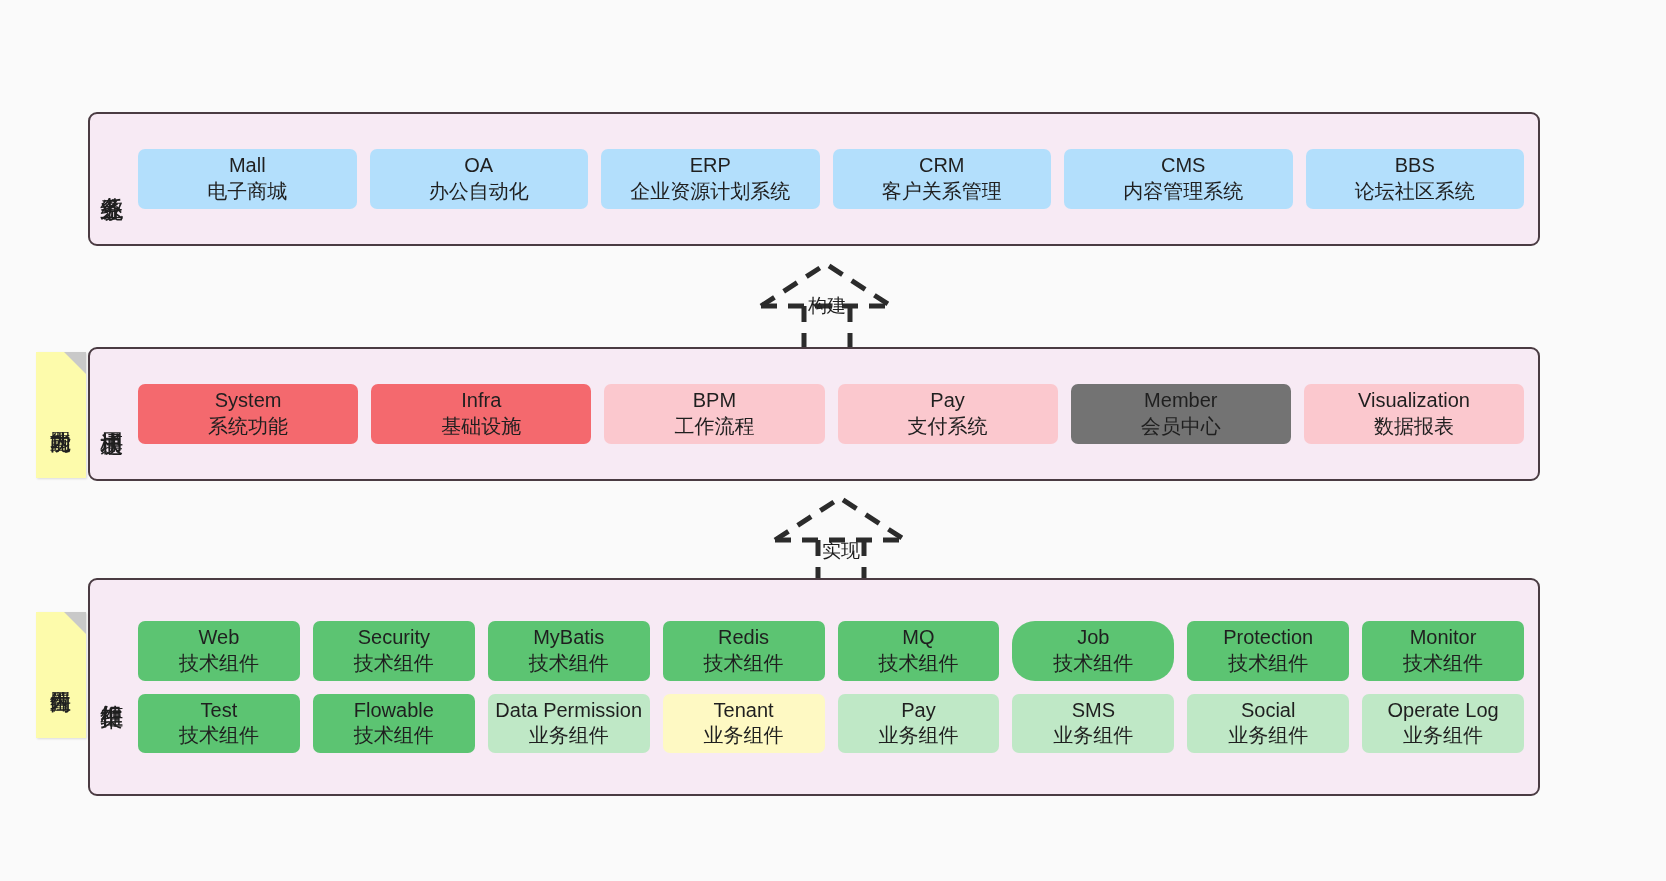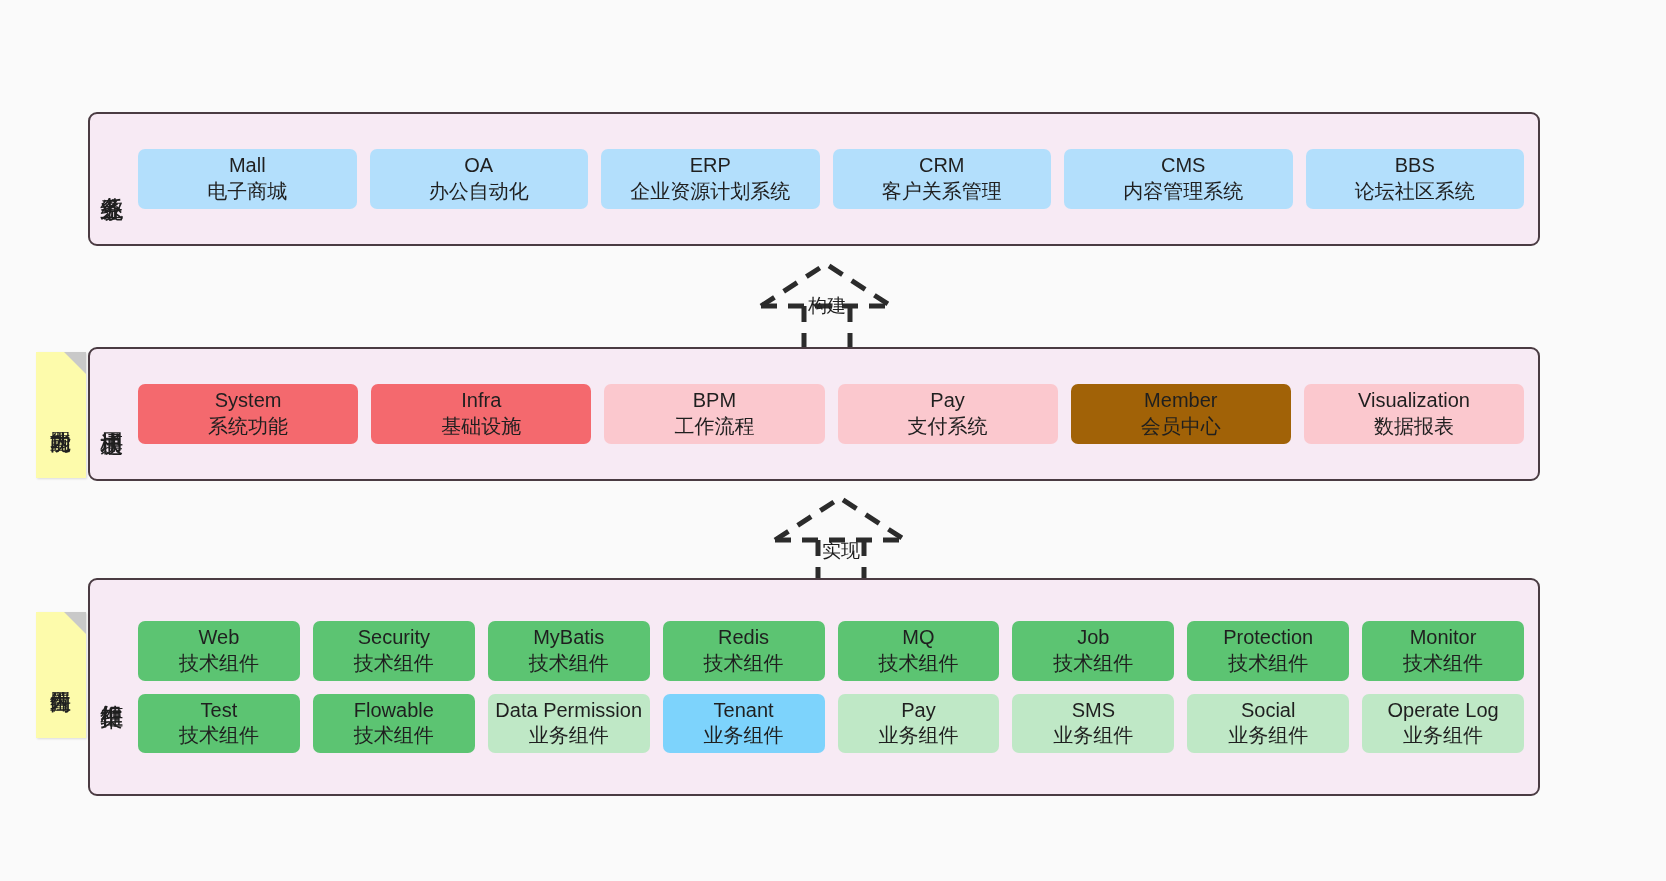--- a/index.html
+++ b/index.html
@@ -199,21 +199,21 @@
           <span class="n-sub">基础设施</span>
         </div>
         <div class="node c-pink" style="background: rgb(251, 200, 206);">
           <span class="n-title">BPM</span>
           <span class="n-sub">工作流程</span>
         </div>
         <div class="node c-pink" style="background: rgb(251, 200, 206);">
           <span class="n-title">Pay</span>
           <span class="n-sub">支付系统</span>
         </div>
-        <div class="node c-pink" style="background: #a16207;">
+        <div class="node c-pink" style="background: #737373;">
           <span class="n-title">Member</span>
           <span class="n-sub">会员中心</span>
         </div>
         <div class="node c-pink" style="background: rgb(251, 200, 206);">
           <span class="n-title">Visualization</span>
           <span class="n-sub">数据报表</span>
         </div>
       </div>
     </div>
   </div>
@@ -251,21 +251,21 @@
           <span class="n-sub">技术组件</span>
         </div>
         <div class="node c-green" style="background: rgb(92, 196, 114);">
           <span class="n-title">Redis</span>
           <span class="n-sub">技术组件</span>
         </div>
         <div class="node c-green" style="background: rgb(92, 196, 114);">
           <span class="n-title">MQ</span>
           <span class="n-sub">技术组件</span>
         </div>
-        <div class="node c-green" style="background: rgb(92, 196, 114);">
+        <div class="node c-green" style="background: rgb(92, 196, 114); border-radius: 23px;">
           <span class="n-title">Job</span>
           <span class="n-sub">技术组件</span>
         </div>
         <div class="node c-green" style="background: rgb(92, 196, 114);">
           <span class="n-title">Protection</span>
           <span class="n-sub">技术组件</span>
         </div>
         <div class="node c-green" style="background: rgb(92, 196, 114);">
           <span class="n-title">Monitor</span>
           <span class="n-sub">技术组件</span>
@@ -278,21 +278,21 @@
           <span class="n-sub">技术组件</span>
         </div>
         <div class="node c-green" style="background: rgb(92, 196, 114);">
           <span class="n-title">Flowable</span>
           <span class="n-sub">技术组件</span>
         </div>
         <div class="node c-lightgreen" style="background: rgb(191, 232, 198);">
           <span class="n-title">Data Permission</span>
           <span class="n-sub">业务组件</span>
         </div>
-        <div class="node c-lightgreen" style="background: #7dd3fc;">
+        <div class="node c-lightgreen" style="background: #fef9c3;">
           <span class="n-title">Tenant</span>
           <span class="n-sub">业务组件</span>
         </div>
         <div class="node c-lightgreen" style="background: rgb(191, 232, 198);">
           <span class="n-title">Pay</span>
           <span class="n-sub">业务组件</span>
         </div>
         <div class="node c-lightgreen" style="background: rgb(191, 232, 198);">
           <span class="n-title">SMS</span>
           <span class="n-sub">业务组件</span>

